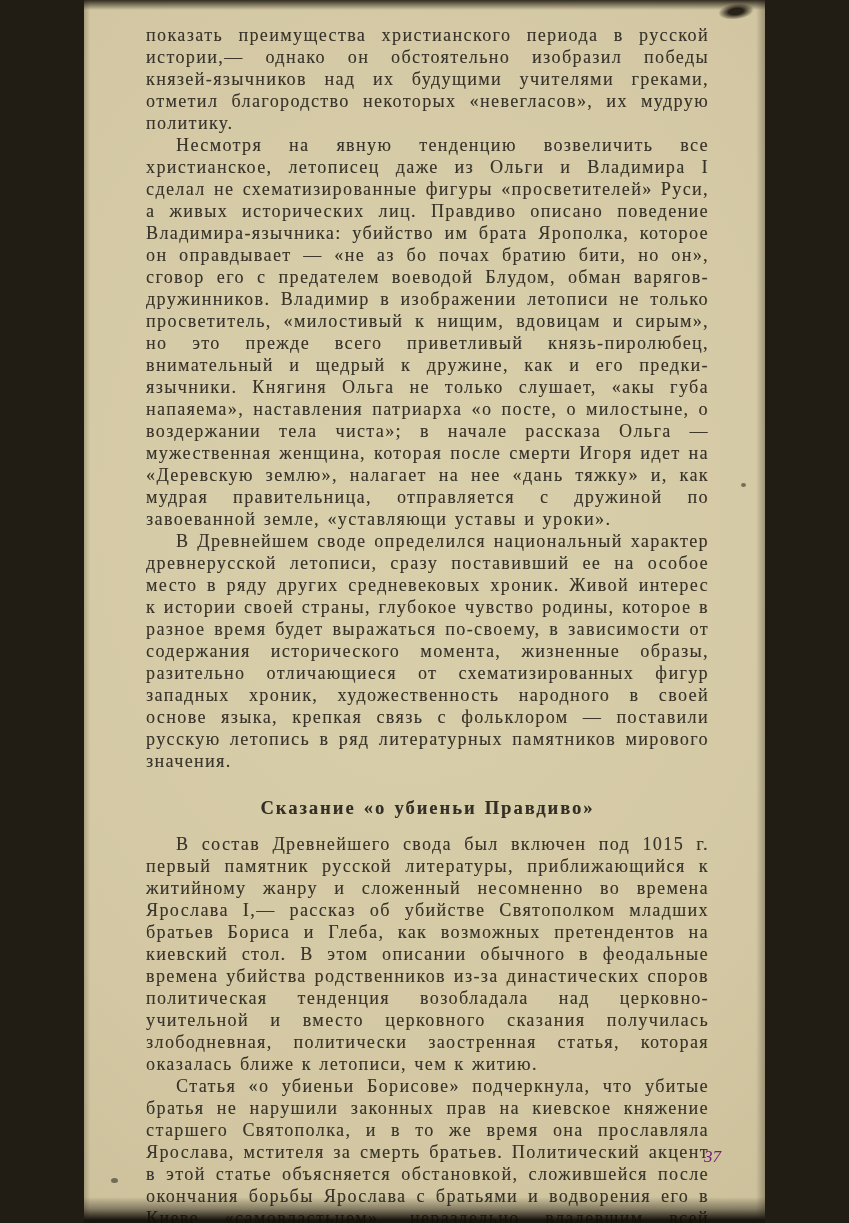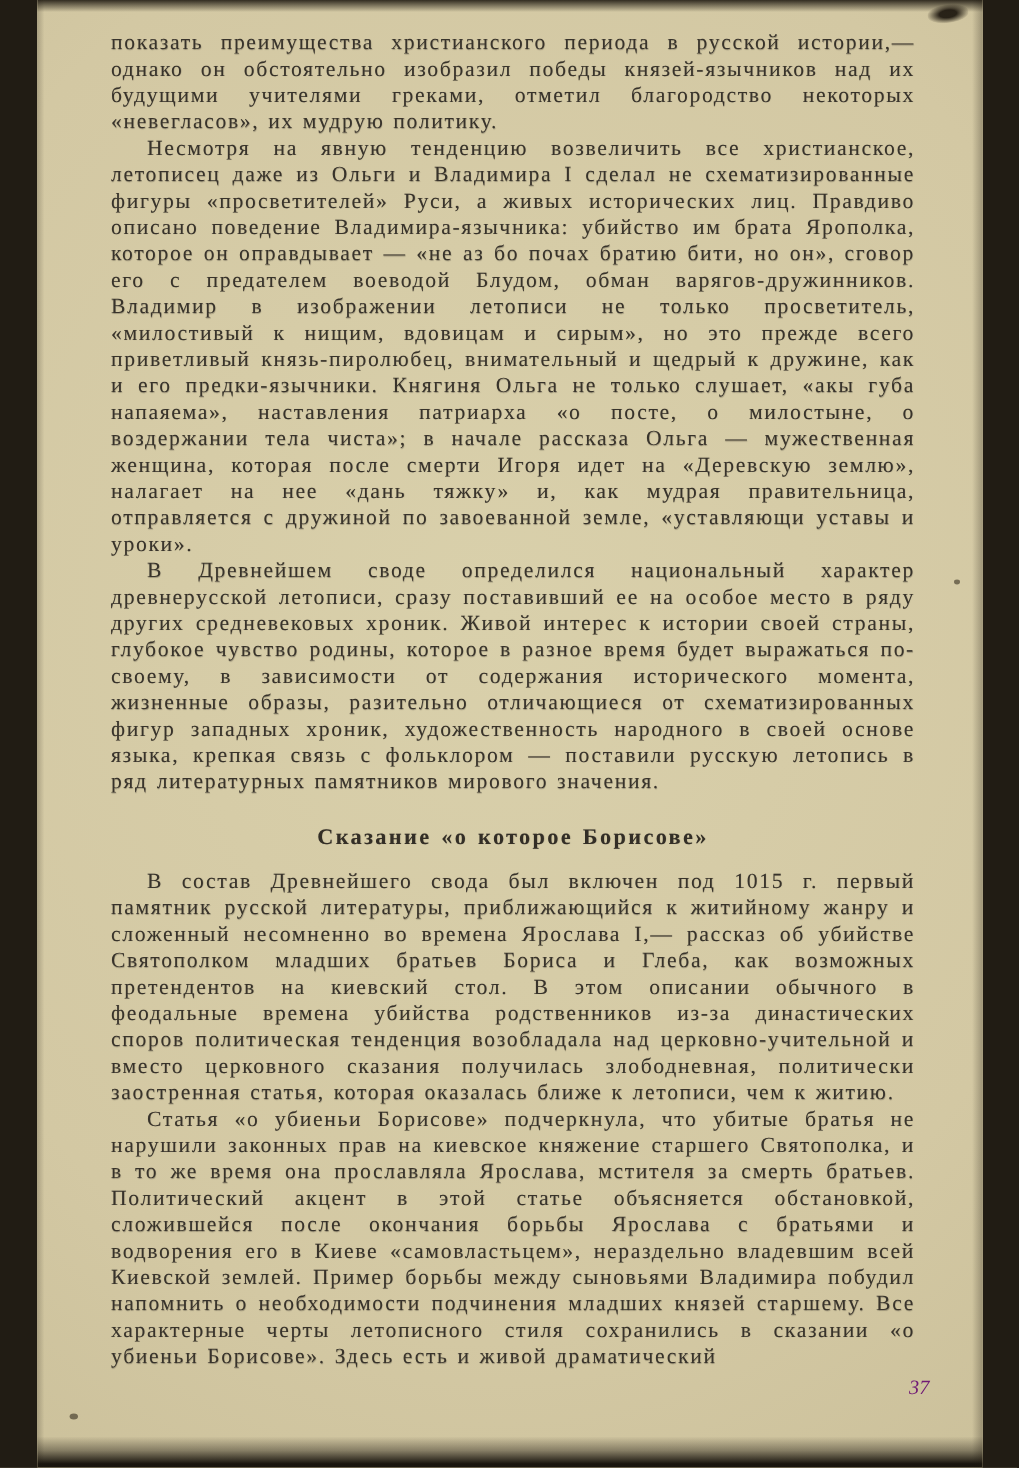--- a/index.html
+++ b/index.html
@@ -2,21 +2,21 @@
 <html><head>
 <meta charset="utf-8">
 <style>
   html, body {
     margin: 0;
     padding: 0;
     background: #211c14;
   }
   .scan {
     position: relative;
-    width: 788px;
+    width: 681px;
     height: 1223px;
     margin: 0 auto;
     overflow: hidden;
     background: #d2c7a2;
   }
   .paper {
     position: absolute;
     inset: 0;
     background: radial-gradient(ellipse 120% 90% at 48% 42%,
       #d9d0ab 0%, #d3c8a3 55%, #c9be98 85%, #beb28c 100%);
@@ -112,21 +112,21 @@
 </head>
 <body>
 
 <div class="scan">
   <div class="paper"></div>
 
   <main class="text-column">
     <p class="para continuation">показать преимущества христианского периода в русской истории,— однако он обстоятельно изобразил победы князей-язычников над их будущими учителями греками, отметил благородство некоторых «невегласов», их мудрую политику.</p>
     <p class="para">Несмотря на явную тенденцию возвеличить все христианское, летописец даже из Ольги и Владимира I сделал не схематизированные фигуры «просветителей» Руси, а живых исторических лиц. Правдиво описано поведение Владимира-язычника: убийство им брата Ярополка, которое он оправдывает — «не аз бо почах братию бити, но он», сговор его с предателем воеводой Блудом, обман варягов-дружинников. Владимир в изображении летописи не только просветитель, «милостивый к нищим, вдовицам и сирым», но это прежде всего приветливый князь-пиролюбец, внимательный и щедрый к дружине, как и его предки-язычники. Княгиня Ольга не только слушает, «акы губа напаяема», наставления патриарха «о посте, о милостыне, о воздержании тела чиста»; в начале рассказа Ольга — мужественная женщина, которая после смерти Игоря идет на «Деревскую землю», налагает на нее «дань тяжку» и, как мудрая правительница, отправляется с дружиной по завоеванной земле, «уставляющи уставы и уроки».</p>
     <p class="para">В Древнейшем своде определился национальный характер древнерусской летописи, сразу поставивший ее на особое место в ряду других средневековых хроник. Живой интерес к истории своей страны, глубокое чувство родины, которое в разное время будет выражаться по-своему, в зависимости от содержания исторического момента, жизненные образы, разительно отличающиеся от схематизированных фигур западных хроник, художественность народного в своей основе языка, крепкая связь с фольклором — поставили русскую летопись в ряд литературных памятников мирового значения.</p>
-    <h2 class="heading">Сказание «о которое Борисове»</h2>
+    <h2 class="heading">Сказание «о убиеньи Правдиво»</h2>
     <p class="para">В состав Древнейшего свода был включен под 1015 г. первый памятник русской литературы, приближающийся к житийному жанру и сложенный несомненно во времена Ярослава I,— рассказ об убийстве Святополком младших братьев Бориса и Глеба, как возможных претендентов на киевский стол. В этом описании обычного в феодальные времена убийства родственников из-за династических споров политическая тенденция возобладала над церковно-учительной и вместо церковного сказания получилась злободневная, политически заостренная статья, которая оказалась ближе к летописи, чем к житию.</p>
     <p class="para">Статья «о убиеньи Борисове» подчеркнула, что убитые братья не нарушили законных прав на киевское княжение старшего Святополка, и в то же время она прославляла Ярослава, мстителя за смерть братьев. Политический акцент в этой статье объясняется обстановкой, сложившейся после окончания борьбы Ярослава с братьями и водворения его в Киеве «самовластьцем», нераздельно владевшим всей Киевской землей. Пример борьбы между сыновьями Владимира побудил напомнить о необходимости подчинения младших князей старшему. Все характерные черты летописного стиля сохранились в сказании «о убиеньи Борисове». Здесь есть и живой драматический</p>
   </main>
 
   <div class="page-number">37</div>
 
   <div class="edge-top"></div>
   <div class="edge-bottom"></div>
   <div class="edge-left"></div>
   <div class="edge-right"></div>

